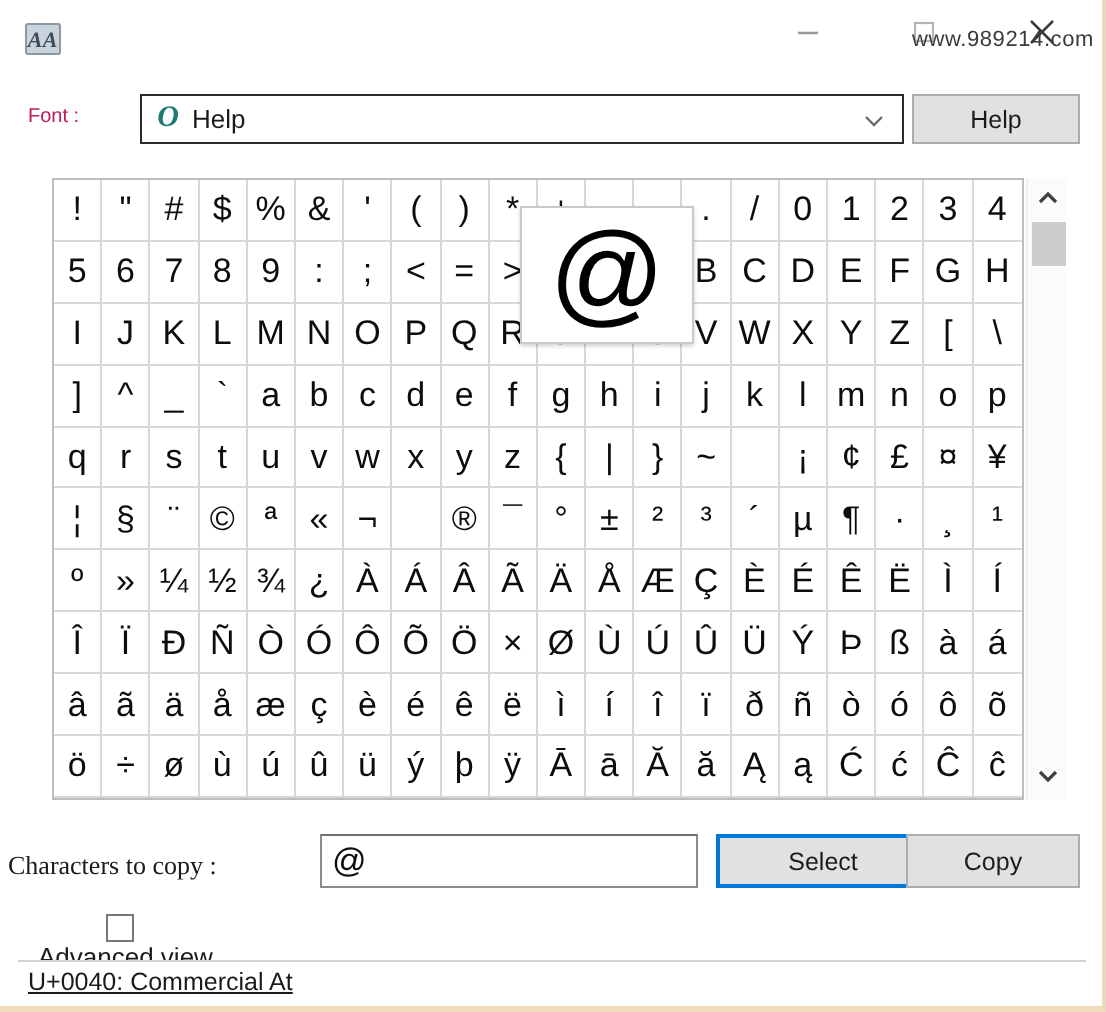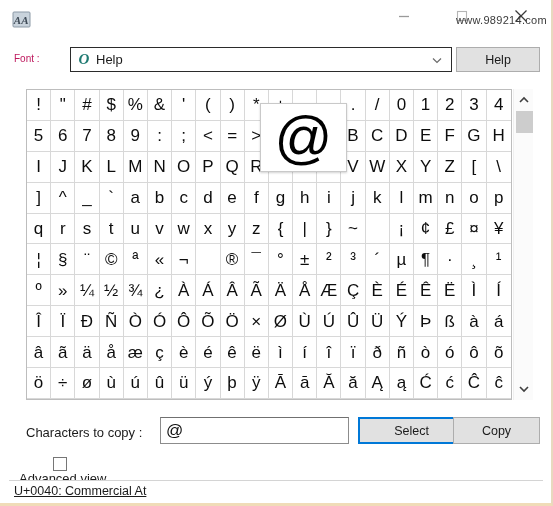--- a/index.html
+++ b/index.html
@@ -190,23 +190,24 @@
   .sb-thumb {
     position: absolute;
     left: 2px; top: 22px;
     width: 17px; height: 22px;
     background: #cdcdcd;
   }
 
   
   .copy-label {
     position: absolute;
-    left: 26px; top: 425px;
+    left: 4px; top: 425px;
     font-size: 13px;
     color: #1b1b1b;
+    font-family: Liberation Serif, serif;
   }
   .copy-field {
     position: absolute;
     left: 160px; top: 417px;
     width: 189px; height: 27px;
     background: #ffffff;
     border: 1px solid #8c8c8c;
     border-top-color: #707070;
     box-sizing: border-box;
     display: flex;

